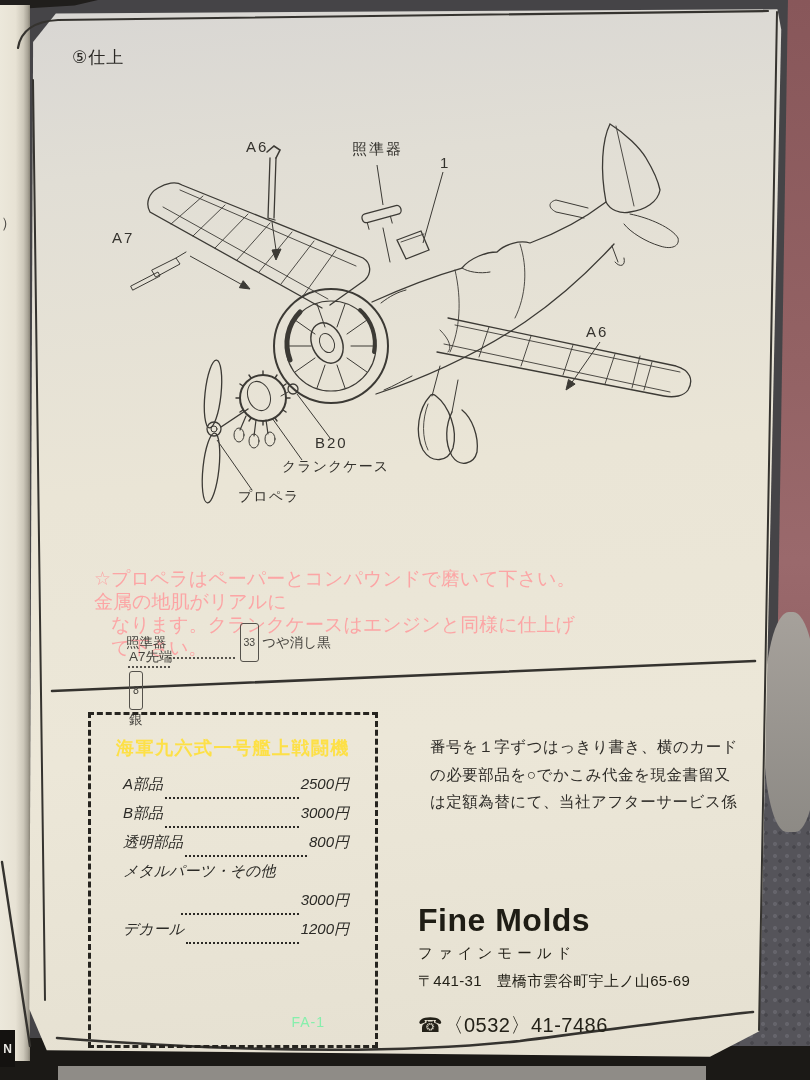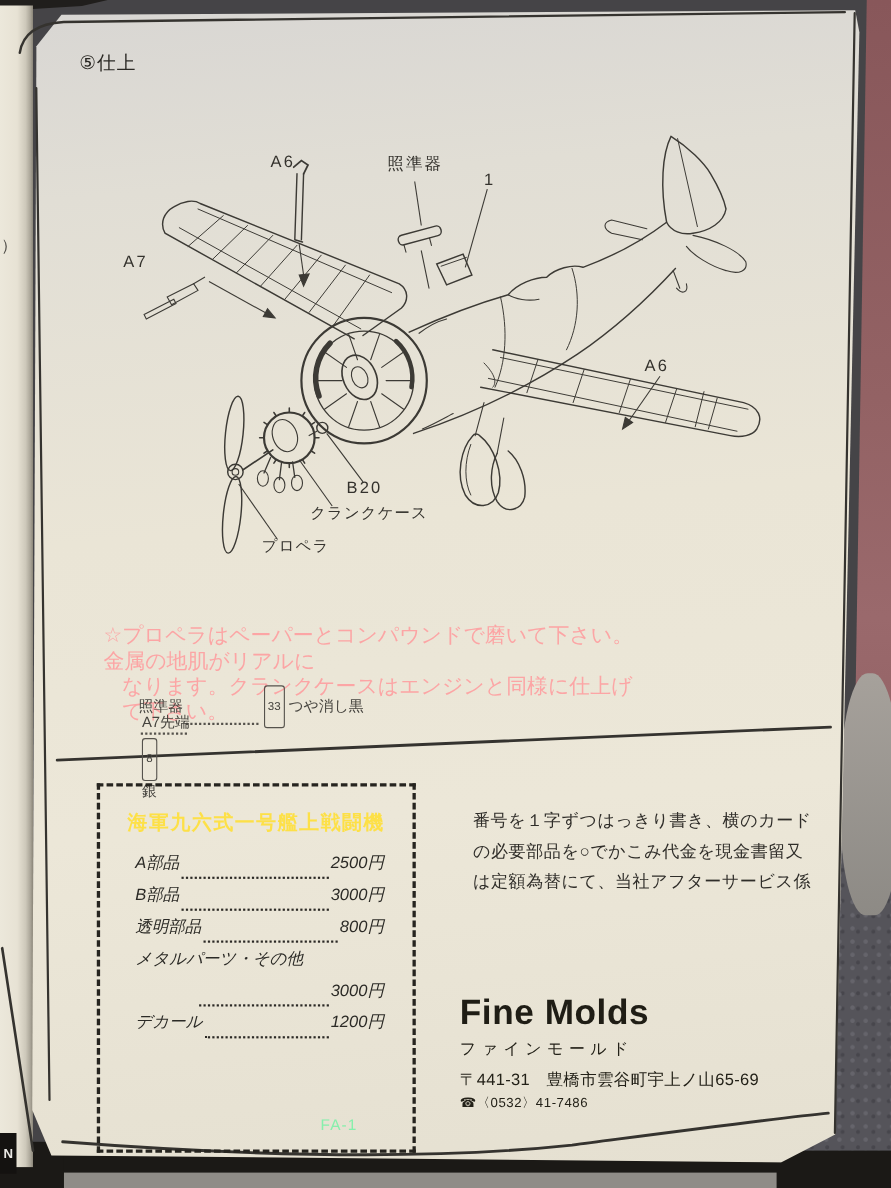--- a/index.html
+++ b/index.html
@@ -52,21 +52,21 @@
   .p-cont{padding-left:56px;}
   .kit-code{position:absolute;right:50px;bottom:15px;font-size:14px;letter-spacing:1px;color:#86efac;}
 
   .order-note{left:430px;top:733px;width:322px;font-size:15.5px;line-height:27.5px;
               font-family:"Liberation Serif","DejaVu Serif",serif;color:#2f2d29;letter-spacing:0.5px;}
   .company{left:418px;top:902px;width:334px;text-align:left;color:#232118;}
   .logo{font-size:32px;font-weight:800;letter-spacing:0.5px;color:#1f1d15;}
   .kana{font-size:14.5px;letter-spacing:5px;margin-top:5px;}
   .addr{font-size:15px;margin-top:9px;letter-spacing:0.3px;}
   .addr .postal{margin-right:15px;}
-  .phone{font-size:12px;margin-top:3px;letter-spacing:0.5px;}
+  .phone{font-size:20px;margin-top:21px;letter-spacing:0.5px;}
 
   text{font-family:"Liberation Sans","DejaVu Sans",sans-serif;fill:#34322d;}
 </style>
 </head>
 <body>
 
 <div class="stage">
 
   <div class="abs carpet"></div>
   <div class="abs mauve"></div>

